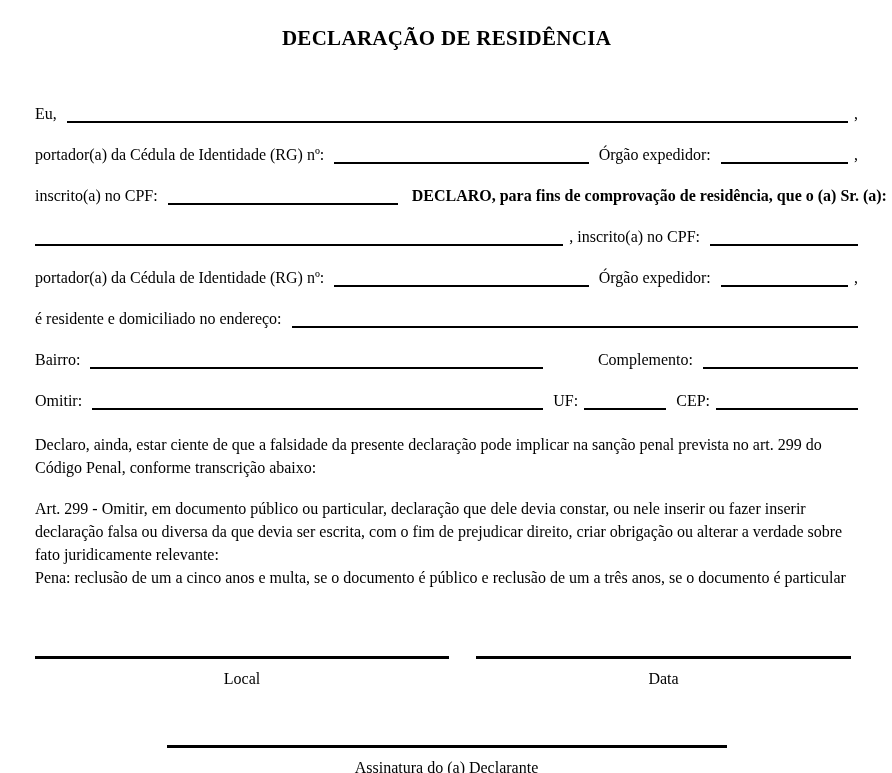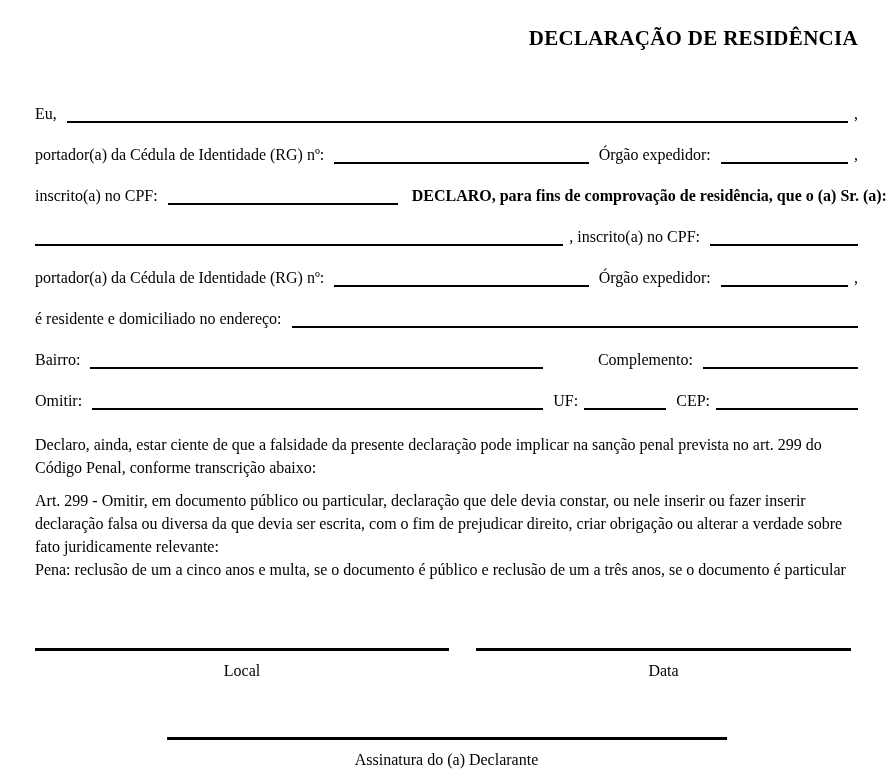--- a/index.html
+++ b/index.html
@@ -10,21 +10,21 @@
     margin: 0 auto;
     background: #ffffff;
     color: #000000;
     font-family: "Liberation Serif", "DejaVu Serif", serif;
     font-size: 16px;
     padding: 26px 34px 0 35px;
     overflow: hidden;
     position: relative;
   }
   .title {
-    text-align: right;
+    text-align: center;
     font-size: 21px;
     font-weight: bold;
     letter-spacing: 0.3px;
     line-height: 25px;
     font-family: Liberation Serif, serif;
   }
   .form { margin-top: 54px; }
   .form-row {
     display: flex;
     align-items: baseline;
@@ -48,21 +48,21 @@
   .ml55 { margin-left: 55px; }
   .w148 { flex: 0 0 148px; }
   .w155 { flex: 0 0 155px; }
   .w230 { flex: 0 0 230px; }
   .w82  { flex: 0 0 82px; }
   .w142 { flex: 0 0 142px; }
   .para {
     line-height: 23px;
     margin-top: 0;
   }
-  .para + .para { margin-top: 10px; }
+  .para + .para { margin-top: 18px; }
   .sig-row {
     display: flex;
     margin-top: 67px;
   }
   .sig-block { flex: 0 0 auto; }
   .sig-block.left  { width: 414px; }
   .sig-block.right { width: 375px; margin-left: 27px; }
   .sig-line { border-top: 3px solid #000000; height: 0; }
   .sig-label {
     text-align: center;

